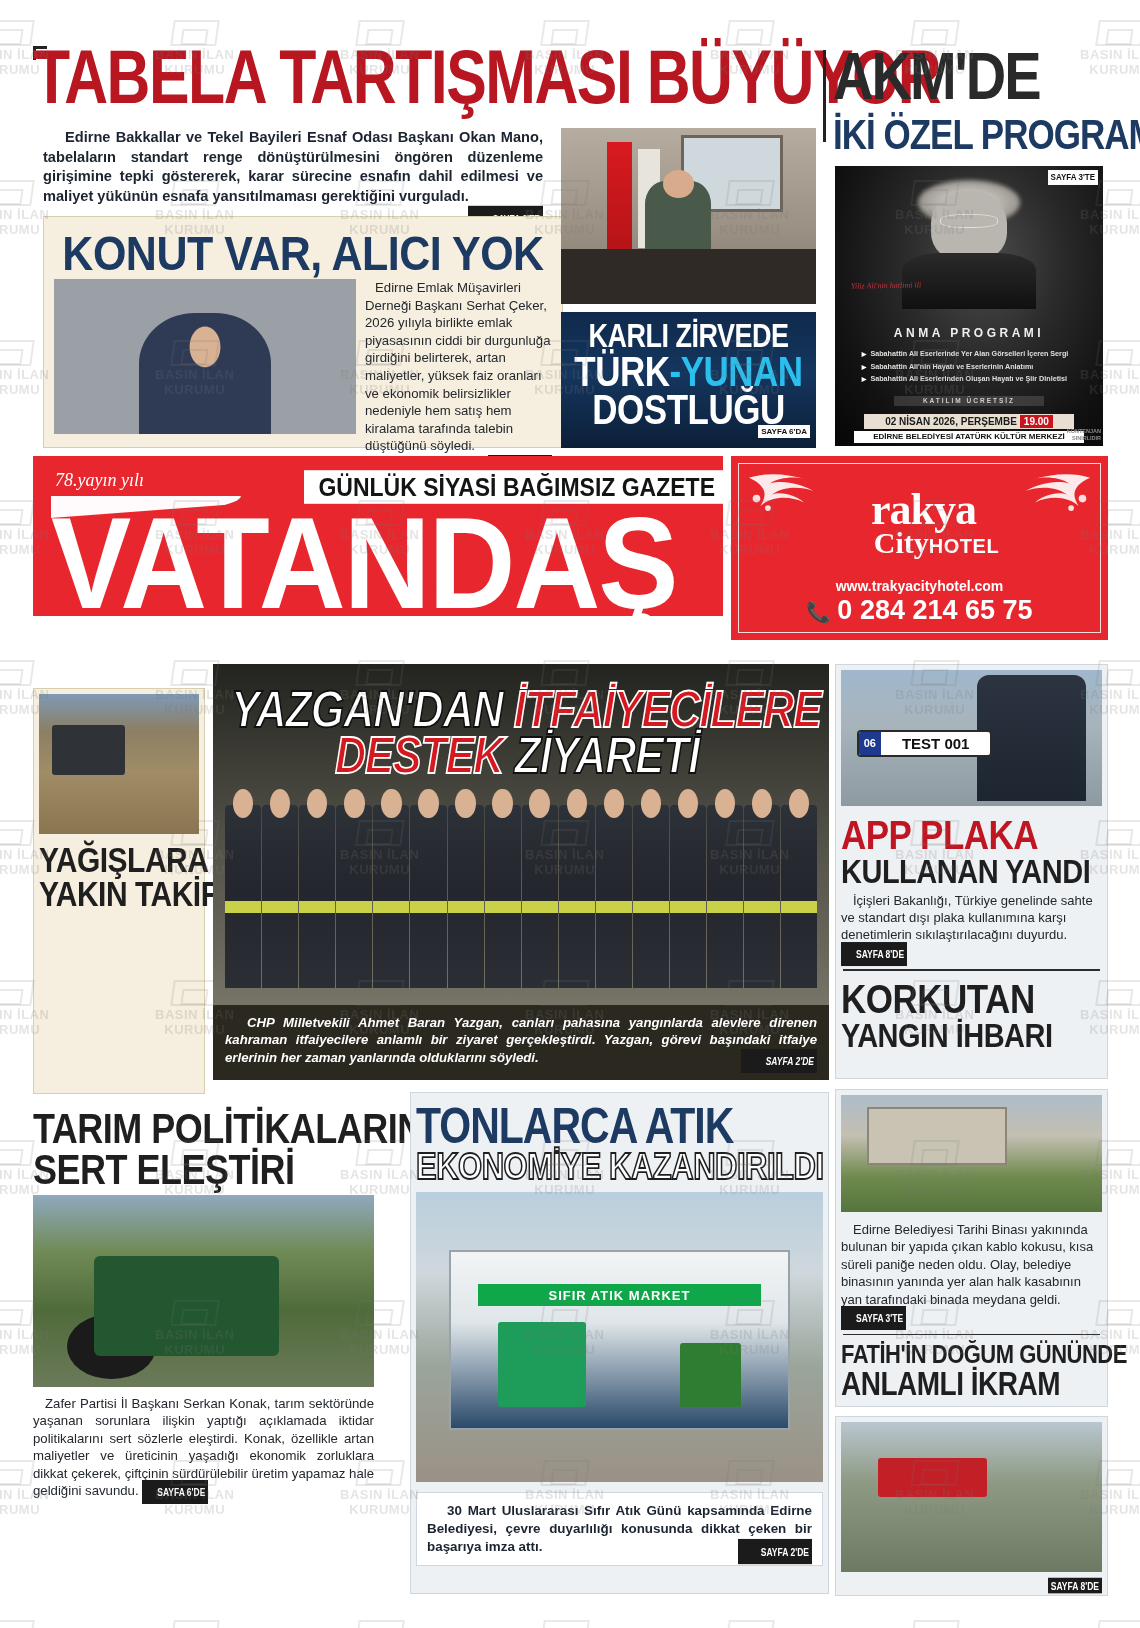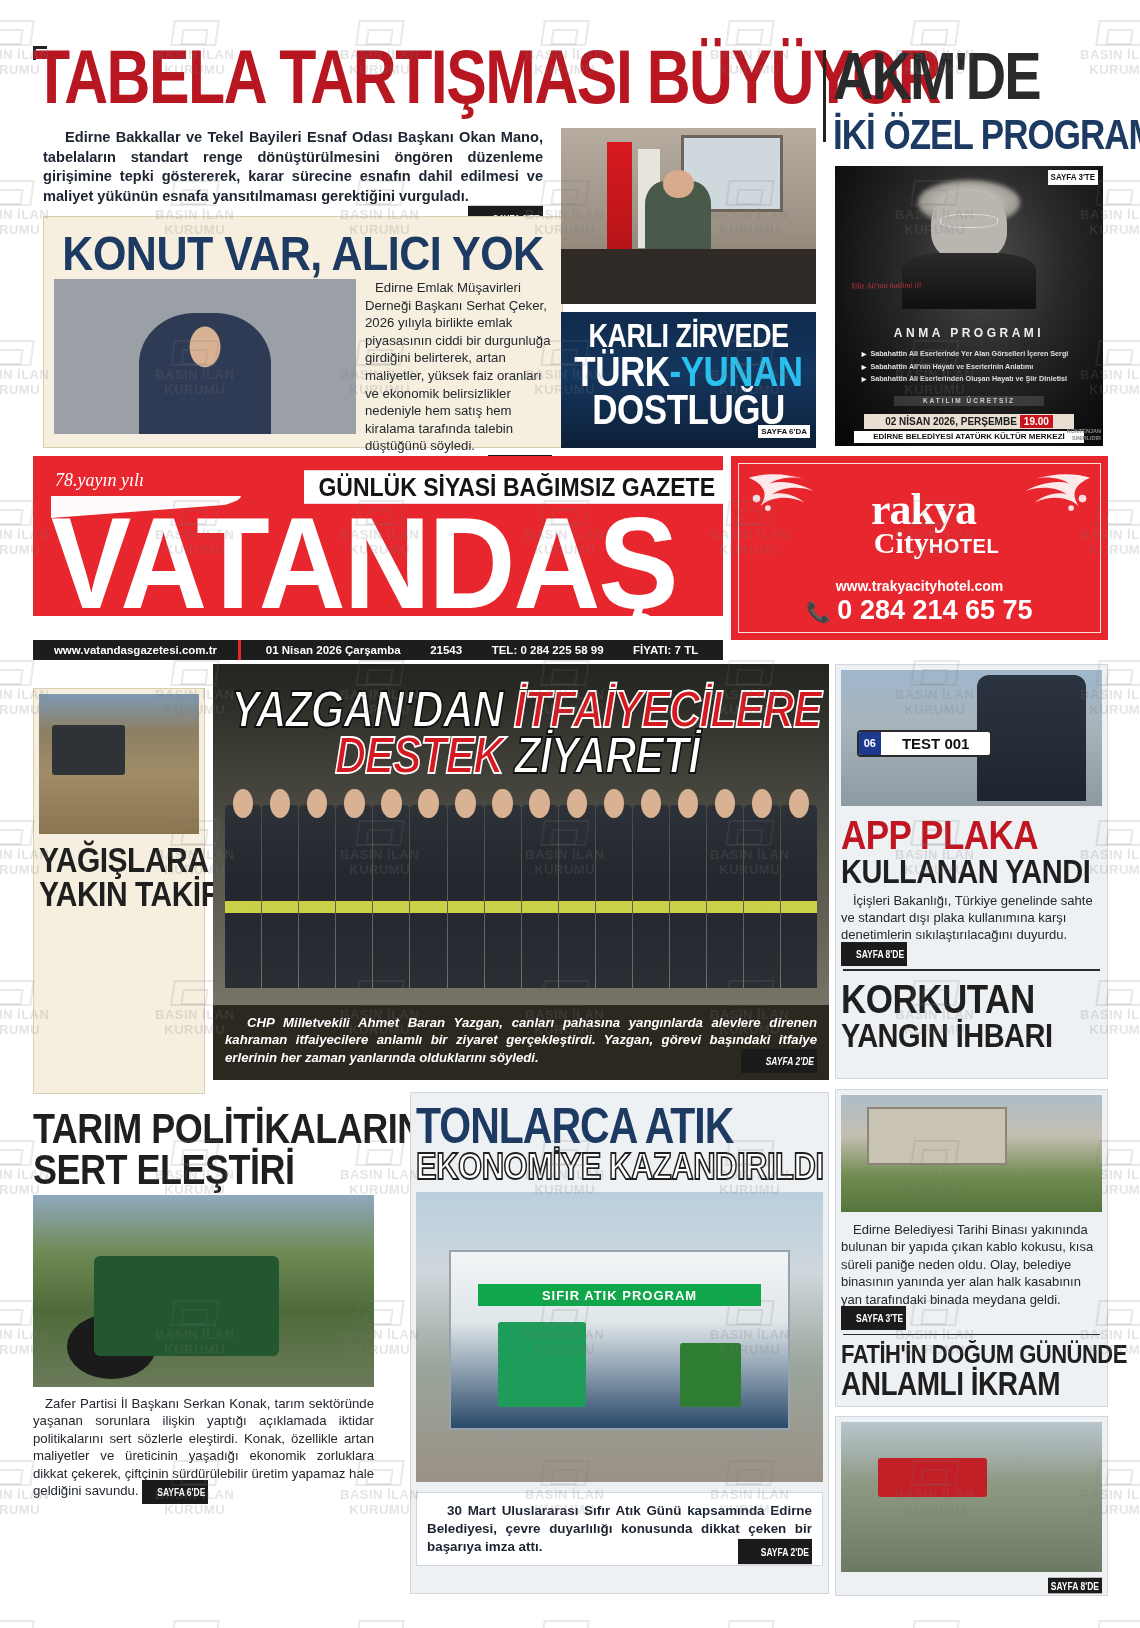--- a/index.html
+++ b/index.html
@@ -729,30 +729,20 @@
     </div>
   </div>
 
   <div class="masthead">
     <div class="mh-year">78.yayın yılı</div>
     <div class="mh-swoosh"></div>
     <div class="mh-strap">GÜNLÜK SİYASİ BAĞIMSIZ GAZETE</div>
     <div class="mh-title">VATANDAŞ</div>
   </div>
 
-  <div class="infobar">
-    <div class="site">www.vatandasgazetesi.com.tr</div>
-    <div class="sep"></div>
-    <div class="mid">
-      <span>01 Nisan 2026 Çarşamba</span>
-      <span>21543</span>
-      <span>TEL: 0 284 225 58 99</span>
-      <span>FİYATI: 7 TL</span>
-    </div>
-  </div>
 
   <div class="hotel">
     <div class="hotel-in">
       <svg class="orn l" viewBox="0 0 80 44">
         <path d="M2 8 C20 2 44 4 62 10 C50 6 34 8 24 14 C38 10 56 14 70 22 C54 16 36 18 26 26 C36 22 50 26 60 34 C44 26 24 28 14 38 C22 26 20 16 2 8 Z" fill="#fff" opacity=".95"></path>
         <circle cx="10" cy="30" r="4" fill="#fff" opacity=".9"></circle>
         <circle cx="22" cy="40" r="3" fill="#fff" opacity=".9"></circle>
       </svg>
       <svg class="orn r" viewBox="0 0 80 44">
         <path d="M2 8 C20 2 44 4 62 10 C50 6 34 8 24 14 C38 10 56 14 70 22 C54 16 36 18 26 26 C36 22 50 26 60 34 C44 26 24 28 14 38 C22 26 20 16 2 8 Z" fill="#fff" opacity=".95"></path>
@@ -835,21 +825,21 @@
         </div>
       </div>
 
       <div class="gray-box" style="margin-top:12px;margin-left:197px;width:419px;height:502px;position:relative;">
         <div class="market-head-1" style="margin-top:4px;">TONLARCA ATIK</div>
         <div class="market-head-2">EKONOMİYE KAZANDIRILDI</div>
 
         <div class="photo ph-market" style="height:290px;margin-top:12px;position:relative;">
           <div class="mk-kiosk">
             <div class="mk-band">
-              <span>SIFIR ATIK PROGRAM</span>
+              <span>SIFIR ATIK MARKET</span>
             </div>
             <div class="mk-panel"></div>
             <div class="mk-bin"></div>
           </div>
         </div>
 
         <div class="caption-white" style="margin-top:10px;">
           <span>30 Mart Uluslararası Sıfır Atık Günü kapsamında Edirne Belediyesi, çevre duyarlılığı konusunda dikkat çeken bir başarıya imza attı.</span>
           <span class="sayfa-tag" style="float:right;margin-top:3px;">SAYFA 2'DE</span>
         </div>

